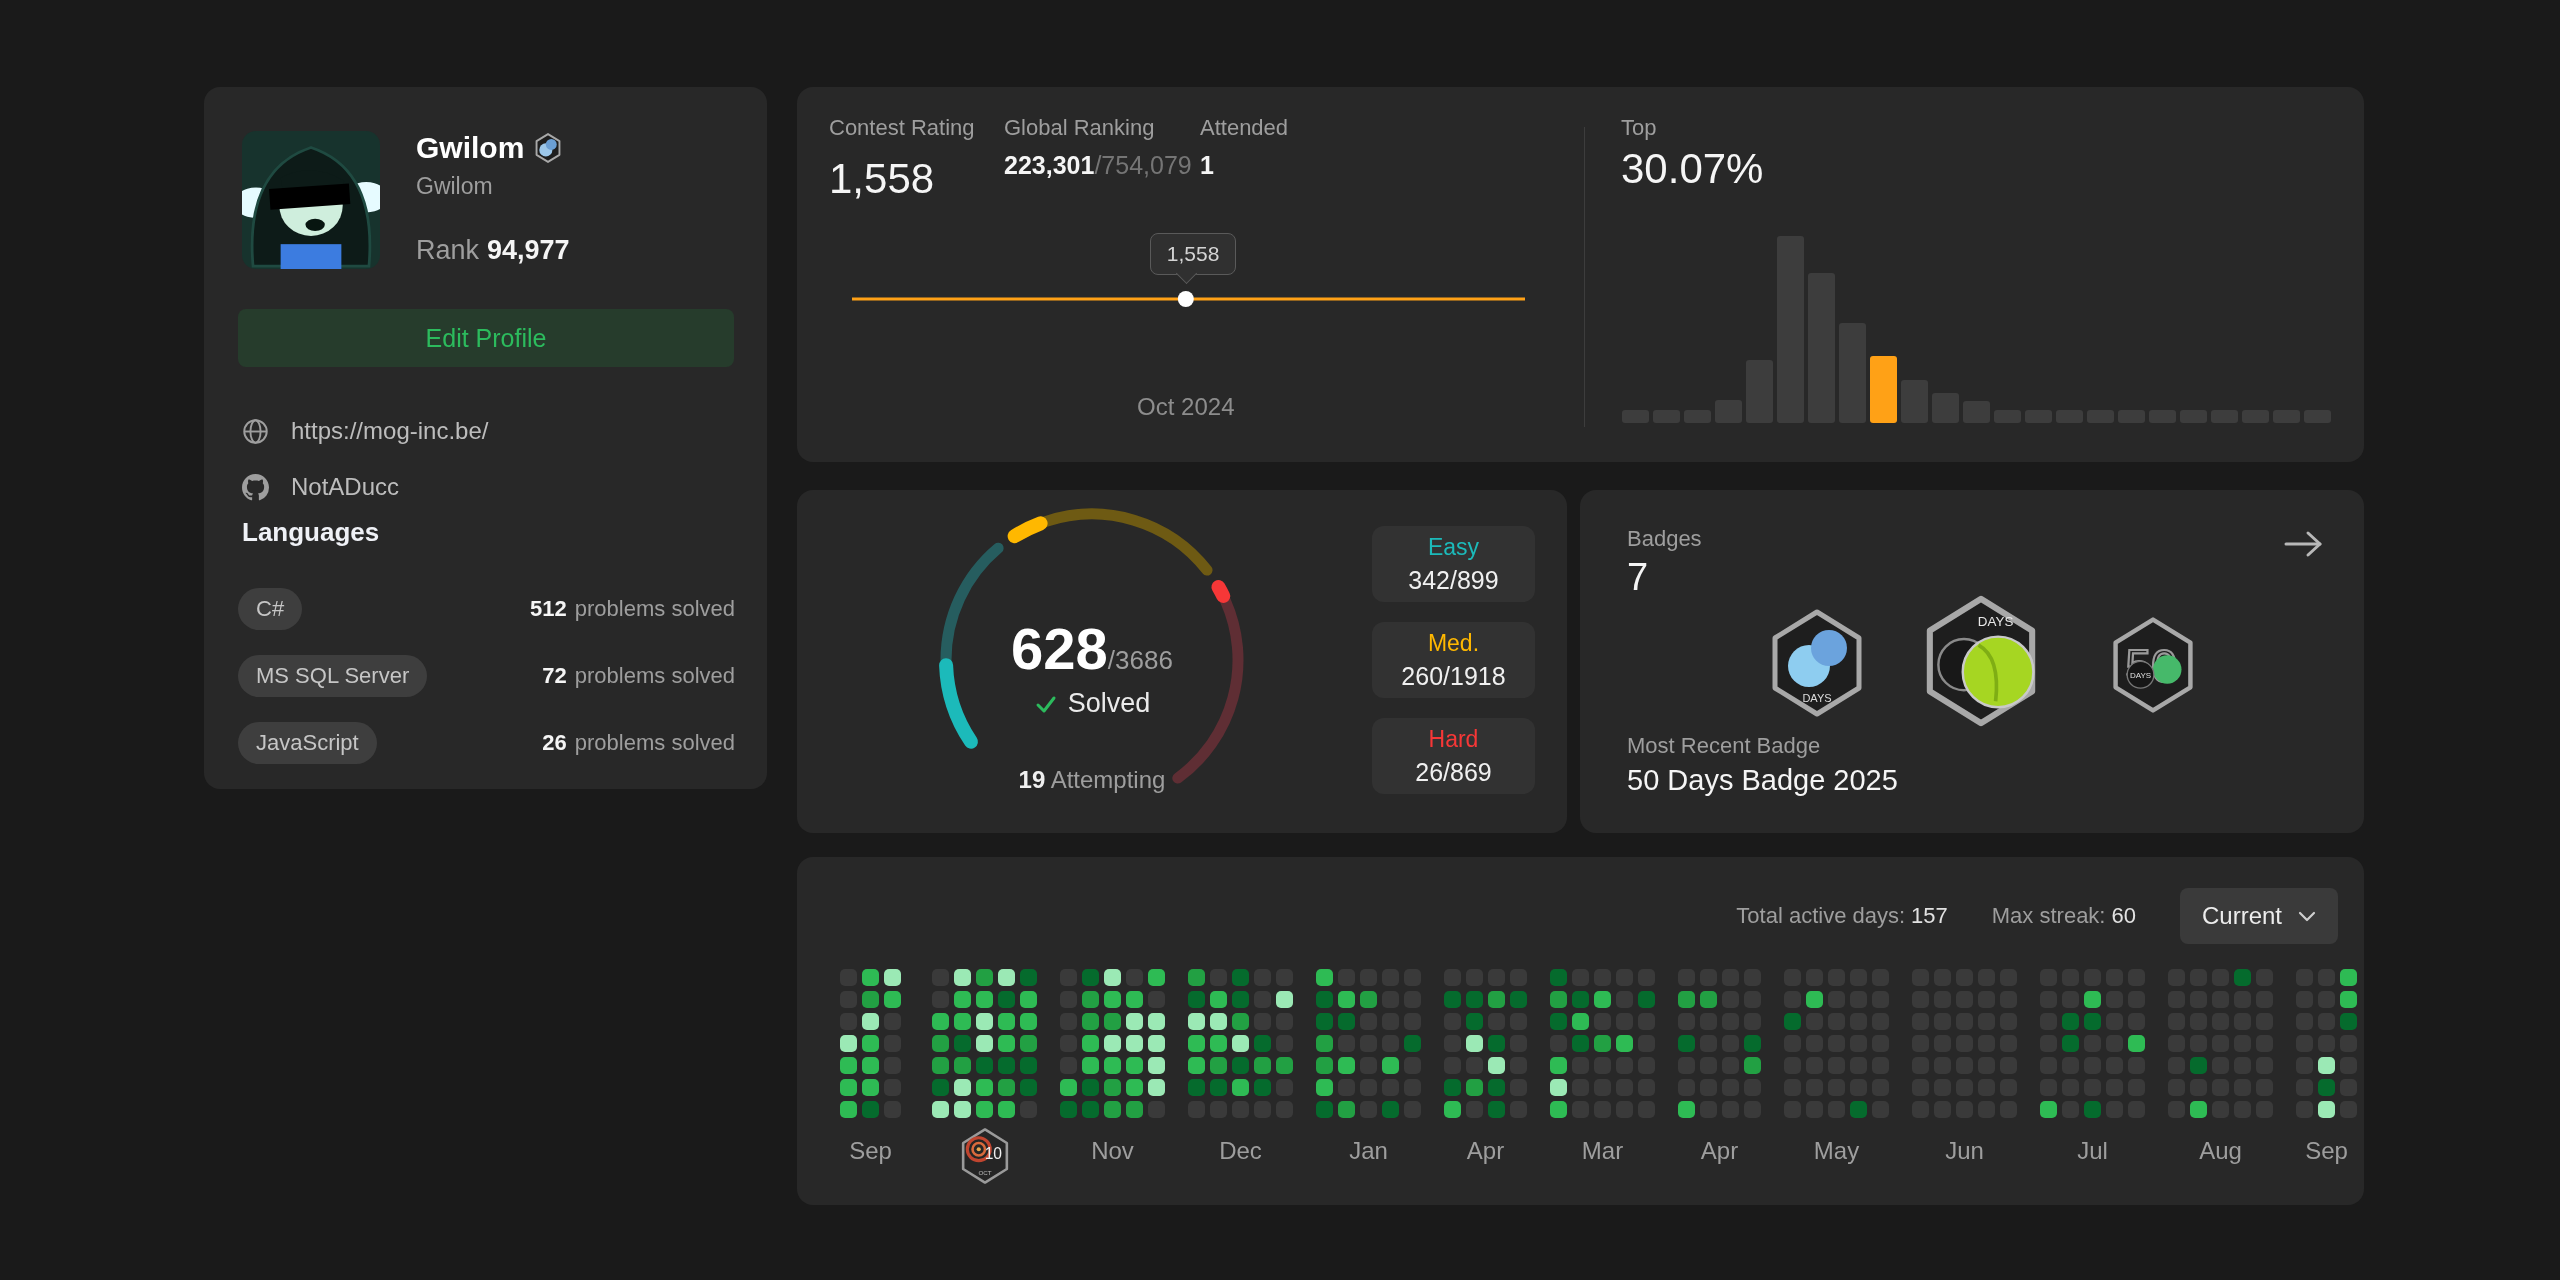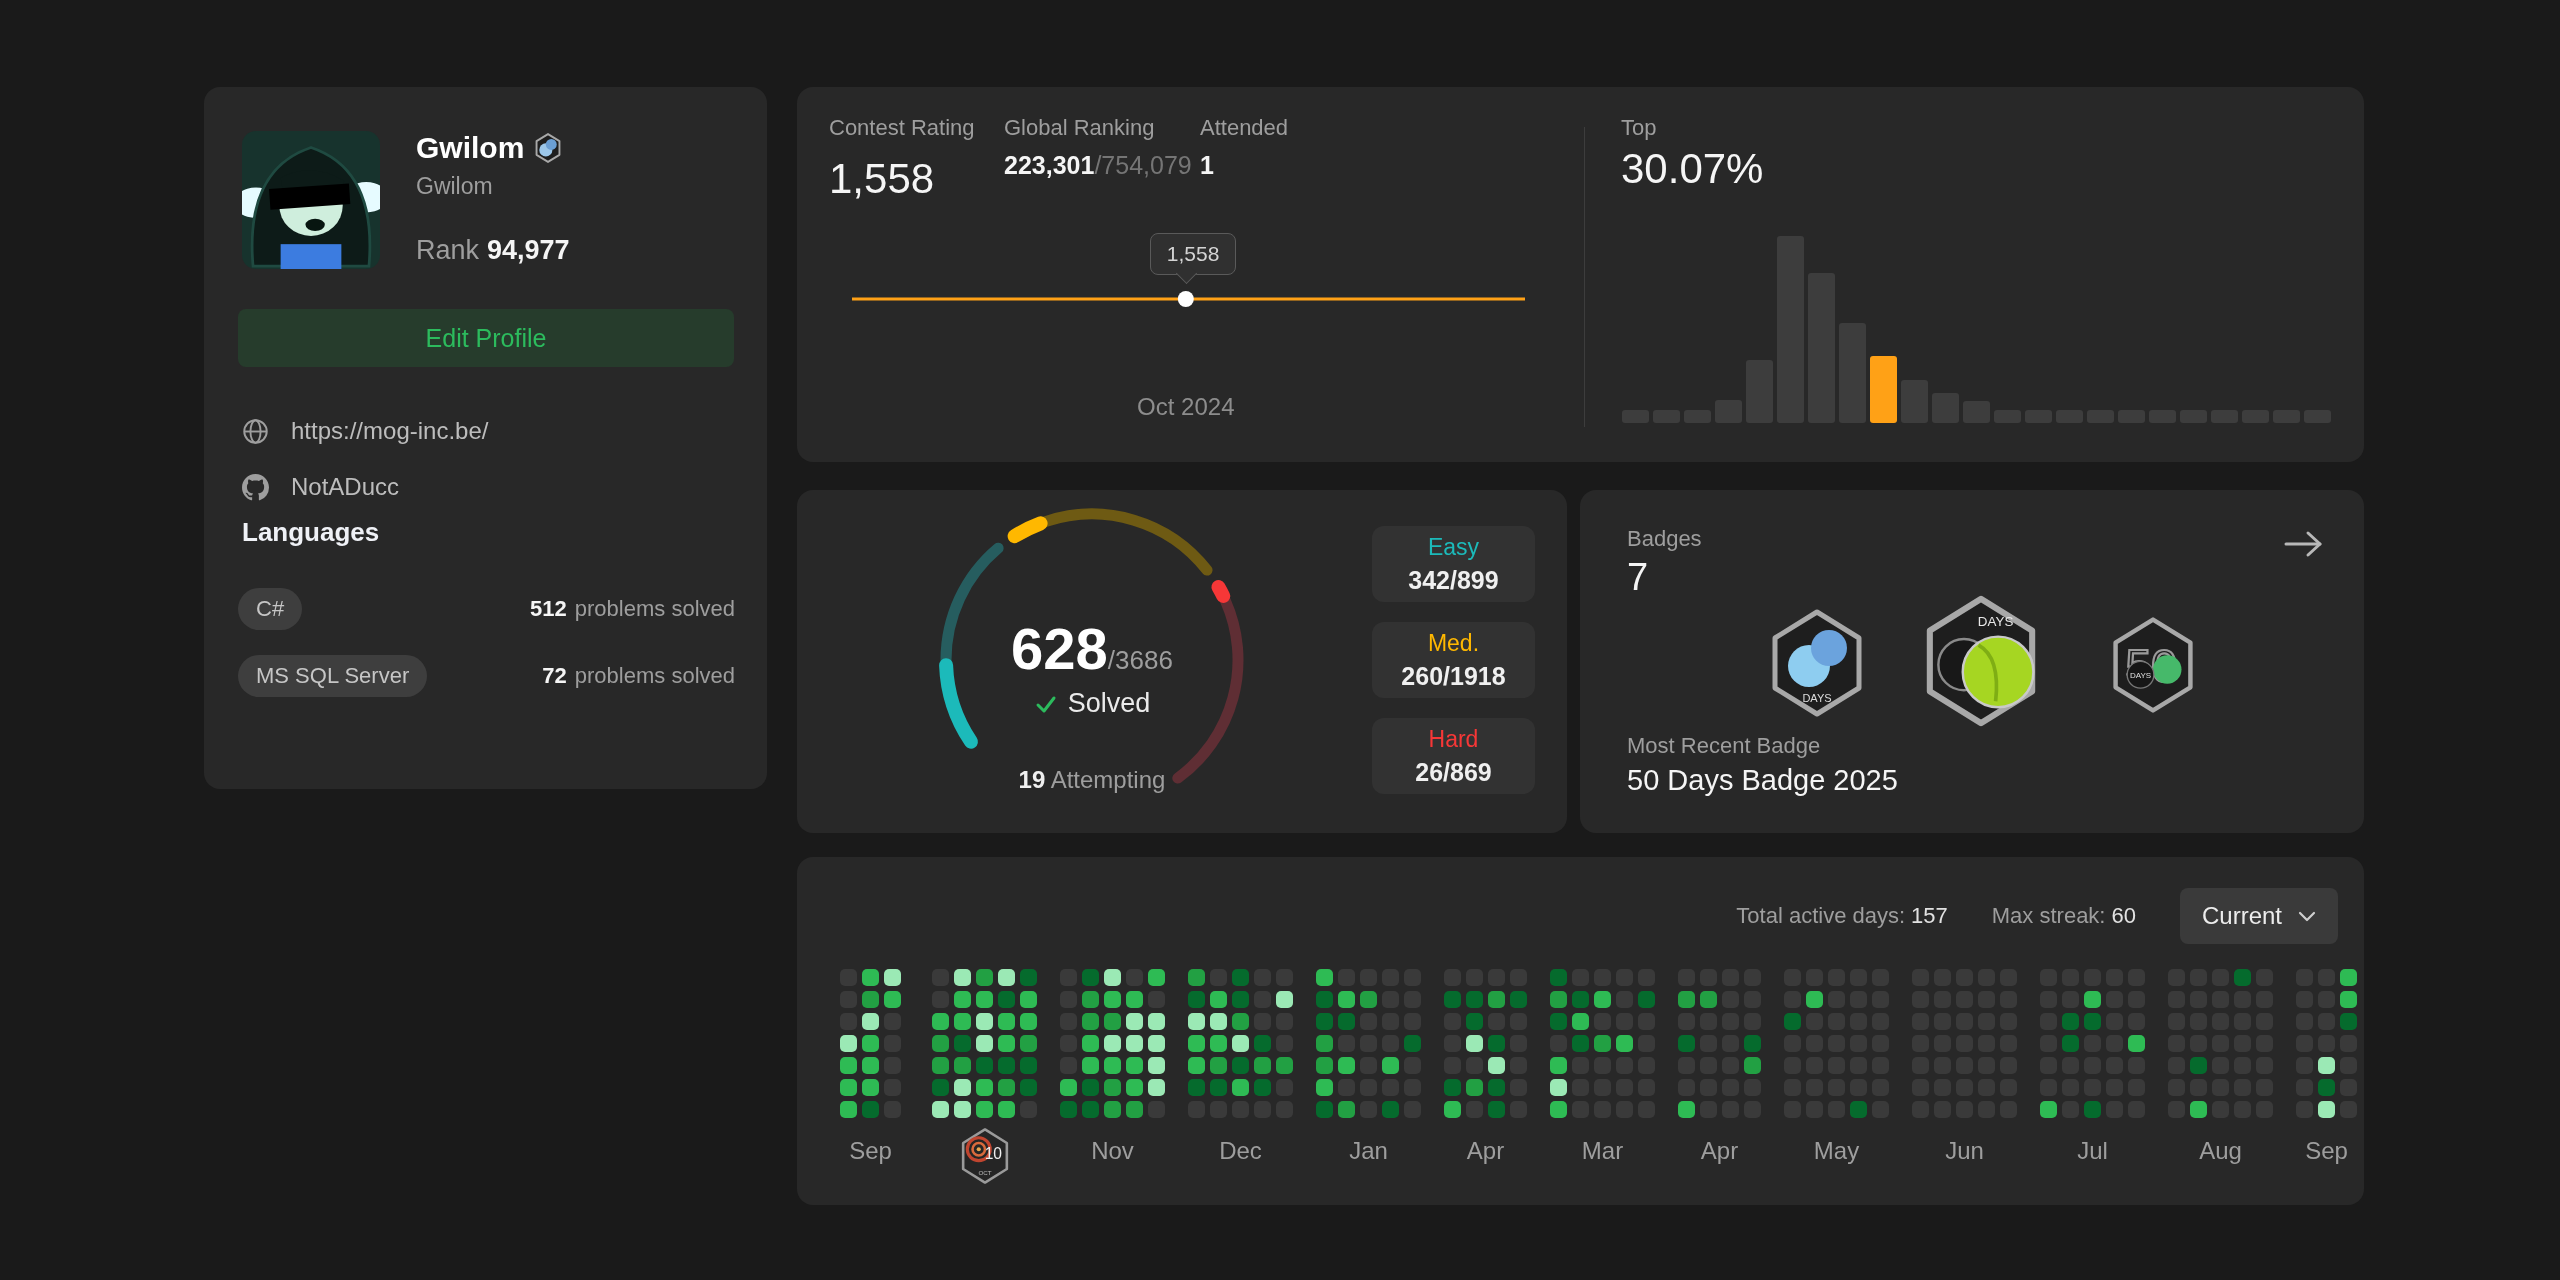--- a/index.html
+++ b/index.html
@@ -45,21 +45,21 @@
   #gauge-svg{position:absolute;left:135px;top:5px;}
   .gauge-center{position:absolute;left:175px;top:130px;width:240px;text-align:center;}
   .gauge-num{font-size:58px;font-weight:bold;color:#fff;line-height:58px;}
   .gauge-total{font-size:26px;color:#9e9e9e;font-weight:400;}
   .gauge-solved{margin-top:10px;font-size:27px;color:#ebebeb;display:flex;align-items:center;justify-content:center;gap:10px;}
   .gauge-attempt{position:absolute;left:175px;top:276px;width:240px;text-align:center;font-size:24px;color:#9e9e9e;}
   .gauge-attempt b{color:#f0f0f0;font-weight:600;}
   .diff-chip{position:absolute;left:575px;width:163px;height:76px;background:#323232;border-radius:12px;
     display:flex;flex-direction:column;align-items:center;justify-content:center;gap:5px;cursor:pointer;}
   .diff-label{font-size:23px;}
-  .diff-value{font-size:25px;color:#f0f0f0;font-weight:700;}
+  .diff-value{font-size:25px;color:#f0f0f0;font-weight:400;}
 
   
   #badges-card{left:1580px;top:490px;width:784px;height:343px;}
   #badges-title{position:absolute;left:47px;top:36px;}
   #badges-count{position:absolute;left:47px;top:66px;font-size:38px;color:#f5f5f5;}
   #badges-arrow{position:absolute;right:38px;top:38px;cursor:pointer;}
   .badge-art{position:absolute;}
   #recent-label{position:absolute;left:47px;top:243px;}
   #recent-name{position:absolute;left:47px;top:274px;font-size:29px;color:#f5f5f5;}
 
@@ -122,20 +122,24 @@
   </div>
   <div class="lang-title">Languages</div>
 
   <div class="lang-row" style="top:500px;">
     <span class="chip">C#</span>
     <span class="lang-count"><b>512</b><span>problems solved</span></span>
   </div>
   <div class="lang-row" style="top:567px;">
     <span class="chip">MS SQL Server</span>
     <span class="lang-count"><b>72</b><span>problems solved</span></span>
+  </div>
+  <div class="lang-row" style="top:634px;">
+    <span class="chip">JavaScript</span>
+    <span class="lang-count"><b>26</b><span>problems solved</span></span>
   </div>
 </div>
 
 <div class="card" id="contest-card">
   <div class="stat-block" style="left:32px;">
     <div class="stat-label">Contest Rating</div>
     <div class="stat-big">1,558</div>
   </div>
   <div class="stat-block" style="left:207px;">
     <div class="stat-label">Global Ranking</div>

